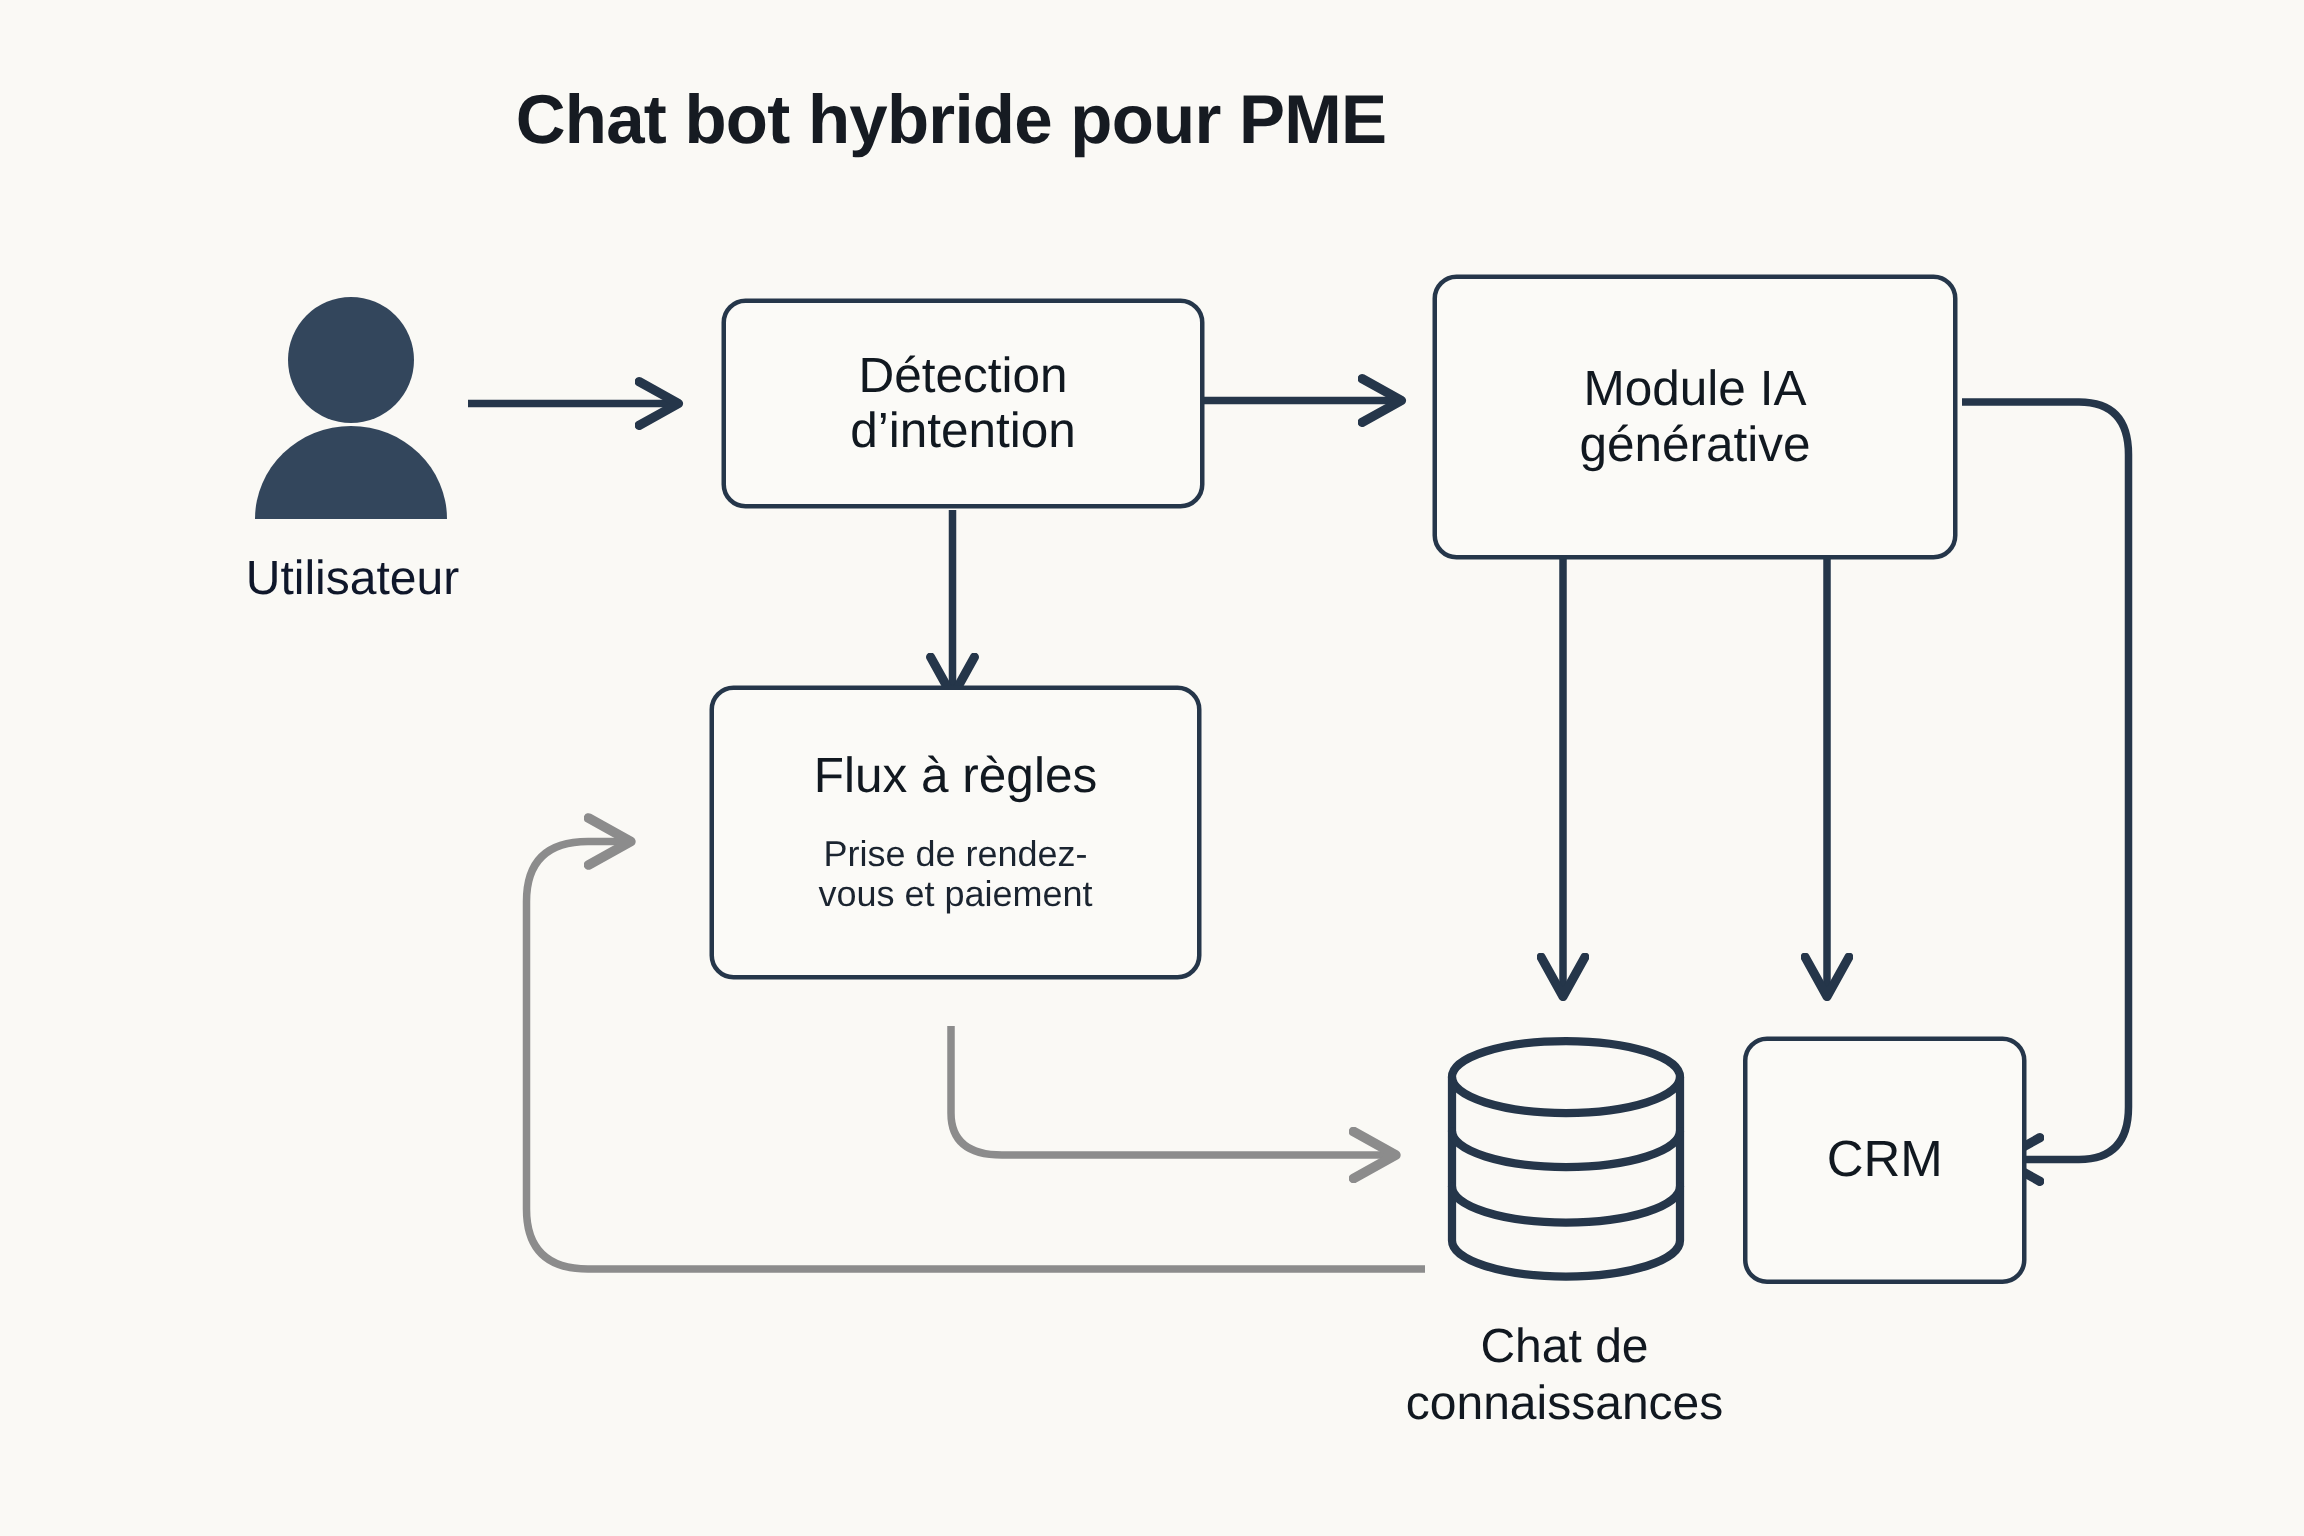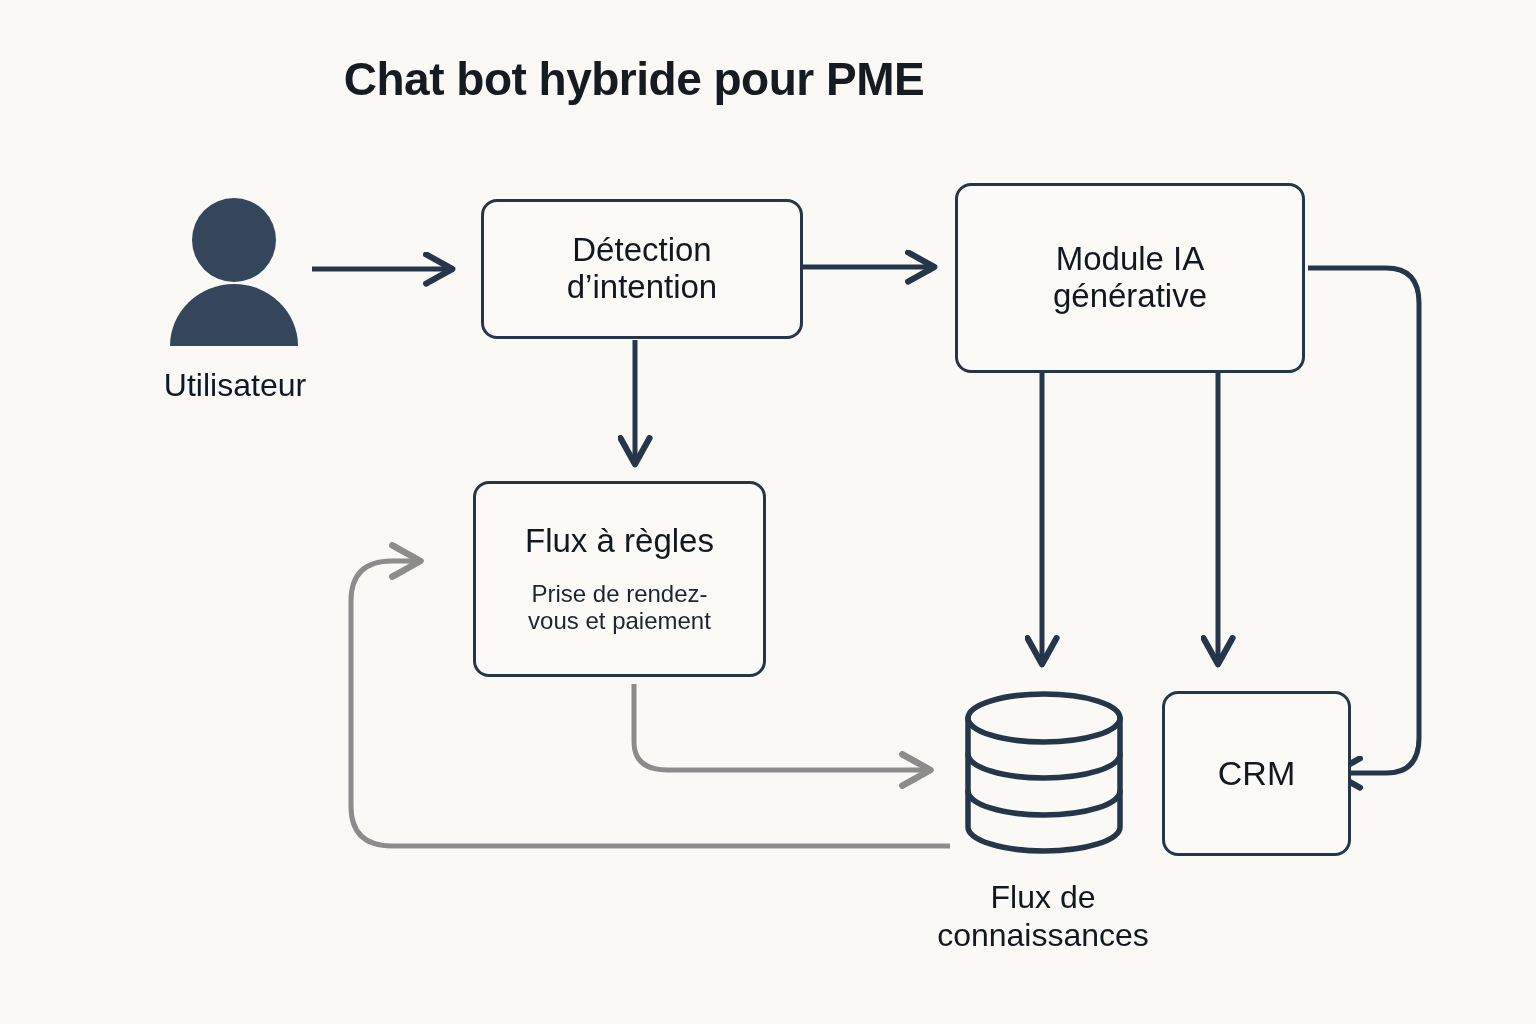--- a/index.html
+++ b/index.html
@@ -70,22 +70,22 @@
     height: 140px;
   }
   #box-genai {
     left: 955px;
     top: 183px;
     width: 350px;
     height: 190px;
   }
   #box-rules {
     left: 473px;
-    top: 481px;
-    width: 293px;
+    top: 457px;
+    width: 328px;
     height: 196px;
   }
   #box-crm {
     left: 1162px;
     top: 691px;
     width: 189px;
     height: 165px;
     justify-content: center;
   }
   #box-crm .node-title {
@@ -187,16 +187,16 @@
   </div>
 
   <svg class="db-icon" viewBox="0 0 172 175">
     <g fill="none" stroke="#25364a" stroke-width="5.5" stroke-linecap="round">
       <ellipse cx="86" cy="33" rx="76" ry="24"></ellipse>
       <path d="M 10 33 L 10 142 A 76 24 0 0 0 162 142 L 162 33"></path>
       <path d="M 10 69 A 76 24 0 0 0 162 69"></path>
       <path d="M 10 106 A 76 24 0 0 0 162 106"></path>
     </g>
   </svg>
-  <div class="db-label">Flux de
+  <div class="db-label">Chat de
 connaissances</div>
 
 </div>
 
 </body></html>

